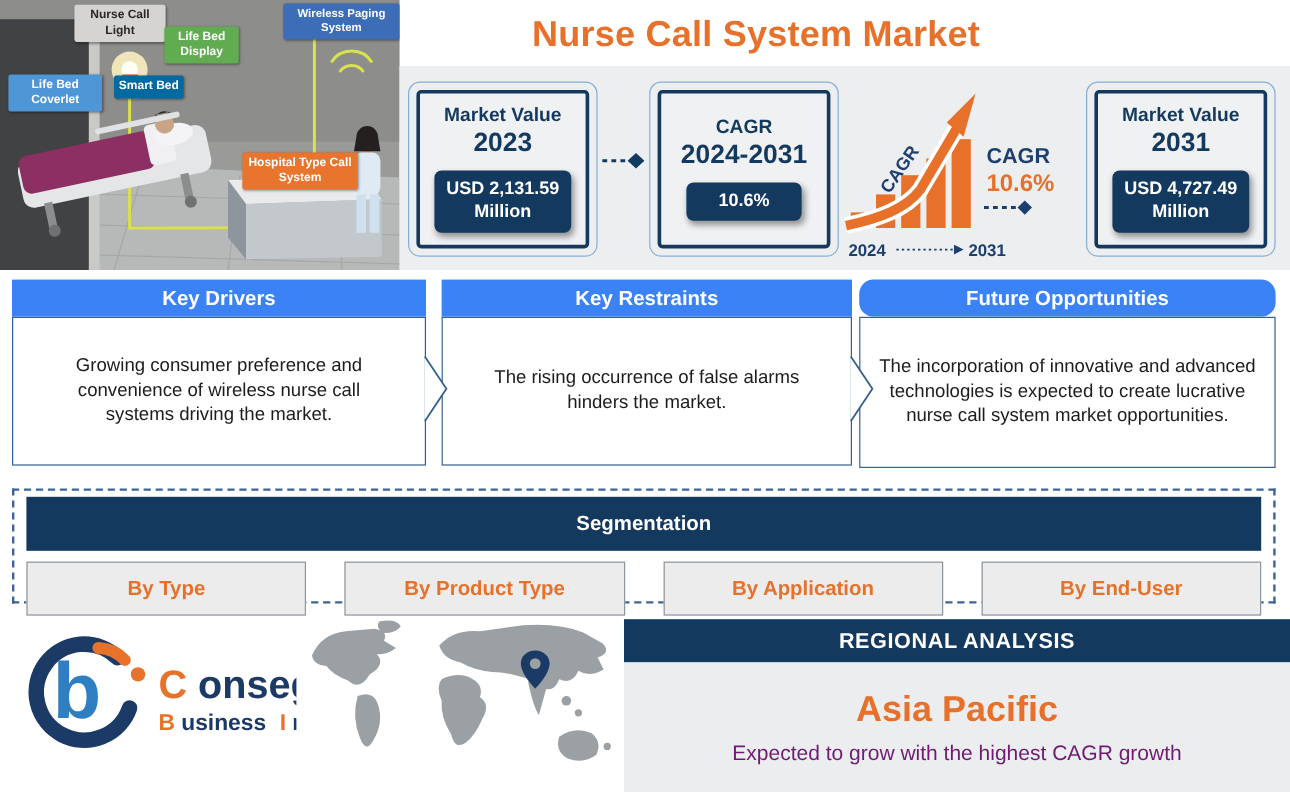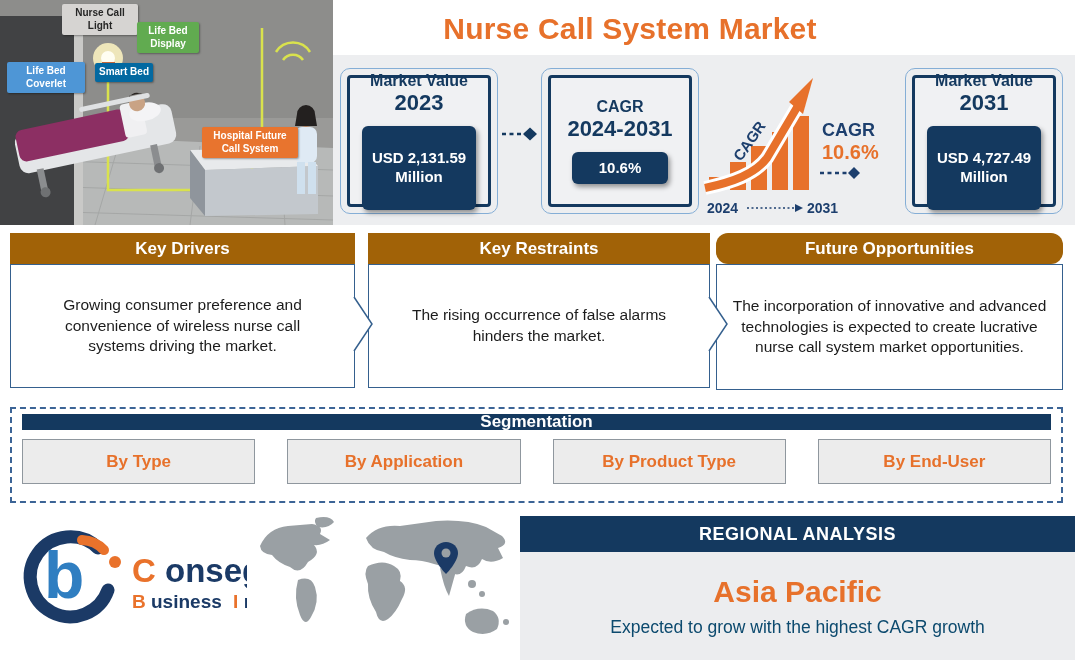--- a/index.html
+++ b/index.html
@@ -17,51 +17,51 @@
                 font-size:30px; font-weight:700; color:#E7712B; letter-spacing:.2px; }
   .band { position:absolute; left:333px; top:55px; width:742px; height:170px; background:#EDEEF0; }
 
   .stat-card { position:absolute; top:68px; width:158px; height:146px;
                border:1.5px solid #85AED6; border-radius:10px; padding:6px; }
   .stat-card .inner { width:100%; height:100%; border:3px solid #14395F; border-radius:4px;
                background:#F0F1F3; display:flex; flex-direction:column; align-items:center; justify-content:center; }
   .stat-line1 { font-size:16px; font-weight:600; color:#14395F; }
   .stat-line2 { font-size:22px; font-weight:700; color:#14395F; margin-bottom:10px; }
   .stat-chip  { background:#14395F; color:#fff; font-weight:700; font-size:15px; text-align:center;
-               border-radius:6px; padding:23px 10px; line-height:1.25; box-shadow:2px 3px 5px rgba(0,0,0,.4); min-width:96px; }
+               border-radius:6px; padding:7px 10px; line-height:1.25; box-shadow:2px 3px 5px rgba(0,0,0,.4); min-width:96px; }
 
   .conn { position:absolute; }
 
   
-  .panel-header { position:absolute; height:31px; background:#a16207; color:#fff; font-size:17px; font-weight:700;
+  .panel-header { position:absolute; height:31px; background:#3b82f6; color:#fff; font-size:17px; font-weight:700;
                   display:flex; align-items:center; justify-content:center; }
   .panel-body { position:absolute; background:#fff; border:1px solid #35608E; display:flex; align-items:center;
                 justify-content:center; text-align:center; font-size:15.5px; color:#1c1c1c; line-height:1.35; }
   .panel-arrow { position:absolute; }
 
   
   .seg-wrap { position:absolute; left:10px; top:407px; width:1053px; height:96px;
               border:2px dashed #3C6496; background:#fff; }
-  .seg-header { margin:5px 10px 0 10px; height:16px; background:#14395F; color:#fff; font-size:17px; font-weight:700;
+  .seg-header { margin:5px 10px 0 10px; height:45px; background:#14395F; color:#fff; font-size:17px; font-weight:700;
                 display:flex; align-items:center; justify-content:center; }
   .seg-row { display:flex; gap:32px; margin:9px 10px 0 10px; }
   .seg-box { flex:1; height:45px; background:#ECECEC; border:1.5px solid #8F979E;
              display:flex; align-items:center; justify-content:center;
              color:#E7712B; font-size:17px; font-weight:700; }
 
   
   .logo-svg { position:absolute; left:12px; top:526px; }
   .map-svg { position:absolute; left:250px; top:514px; }
   .regional-header { position:absolute; left:520px; top:516px; width:555px; height:36px; background:#14395F;
                      color:#ffffff; font-size:18px; font-weight:700; letter-spacing:.5px;
                      display:flex; align-items:center; justify-content:center; }
   .regional-body { position:absolute; left:520px; top:552px; width:555px; height:108px; background:#ECEDEF;
                    display:flex; flex-direction:column; align-items:center; justify-content:center; gap:8px; }
   .regional-region { color:#E7712B; font-size:30px; font-weight:700; }
-  .regional-note { color:#0c4a6e; font-size:17.5px; font-weight:500; }
+  .regional-note { color:#701a75; font-size:17.5px; font-weight:500; }
 </style>
 </head>
 <body>
 
 <div class="stage">
 
   <div class="photo">
     <svg width="333" height="225" viewBox="0 0 333 225">
       <rect width="333" height="225" fill="#9A9A98"></rect>
       <rect x="0" y="0" width="333" height="118" fill="#8D8D8B"></rect>
@@ -111,23 +111,24 @@
       <g>
         <circle cx="306" cy="118" r="9" fill="#B9855F"></circle>
         <path d="M297,114 a9,9 0 0 1 18,0 l2,12 -22,0 z" fill="#23201F"></path>
         <rect x="295" y="127" width="22" height="36" rx="7" fill="#DFEAF4"></rect>
         <rect x="297" y="162" width="8" height="32" fill="#CFE0EE"></rect>
         <rect x="308" y="162" width="8" height="32" fill="#CFE0EE"></rect>
       </g>
     </svg>
     <div class="ph-label" style="left:62px; top:4px; width:76px; background:#D6D4D2; color:#262626;">Nurse Call Light</div>
     <div class="ph-label" style="left:137px; top:22px; width:62px; background:#61AB50;">Life Bed Display</div>
+    <div class="ph-label" style="left:236px; top:3px; width:97px; background:#3C6DB6; font-size:9.5px;">Wireless Paging System</div>
     <div class="ph-label" style="left:7px; top:62px; width:78px; background:#4E96D6;">Life Bed Coverlet</div>
     <div class="ph-label" style="left:95px; top:63px; width:58px; background:#0369a1;">Smart Bed</div>
-    <div class="ph-label" style="left:202px; top:127px; width:96px; background:#E8742E;">Hospital Future Call System</div>
+    <div class="ph-label" style="left:202px; top:127px; width:96px; background:#E8742E;">Hospital Type Call System</div>
   </div>
 
   <div class="main-title">Nurse Call System Market</div>
   <div class="band"></div>
 
   <div class="stat-card" style="left:340px;">
     <div class="inner">
       <div class="stat-line1">Market Value</div>
       <div class="stat-line2">2023</div>
       <div class="stat-chip">
@@ -197,22 +198,22 @@
     <path d="M2,4 L20,31 L2,58" fill="#FFFFFF" stroke="#35608E" stroke-width="1.5"></path>
   </svg>
   <svg class="panel-arrow" style="left:707px; top:293px;" width="24" height="62" viewBox="0 0 24 62">
     <path d="M2,4 L20,31 L2,58" fill="#FFFFFF" stroke="#35608E" stroke-width="1.5"></path>
   </svg>
 
   <div class="seg-wrap">
     <div class="seg-header">Segmentation</div>
     <div class="seg-row">
       <div class="seg-box">By Type</div>
+      <div class="seg-box">By Product Type</div>
       <div class="seg-box">By Application</div>
-      <div class="seg-box">By Product Type</div>
       <div class="seg-box">By End-User</div>
     </div>
   </div>
 
   <svg class="logo-svg" width="235" height="102" viewBox="0 0 235 102">
     <path d="M86,22 A40,40 0 1 0 96,64" fill="none" stroke="#1B3A66" stroke-width="13" stroke-linecap="round"></path>
     <text x="32" y="72" font-size="66" font-weight="700" fill="#2F7EC1" font-family="Liberation Sans, sans-serif">b</text>
     <path d="M70,14 A32,32 0 0 1 92,24" fill="none" stroke="#E9722B" stroke-width="10" stroke-linecap="round"></path>
     <circle cx="103" cy="36" r="6" fill="#E9722B"></circle>
     <text x="120" y="56" font-size="33" font-weight="700" font-family="Liberation Sans, sans-serif">

